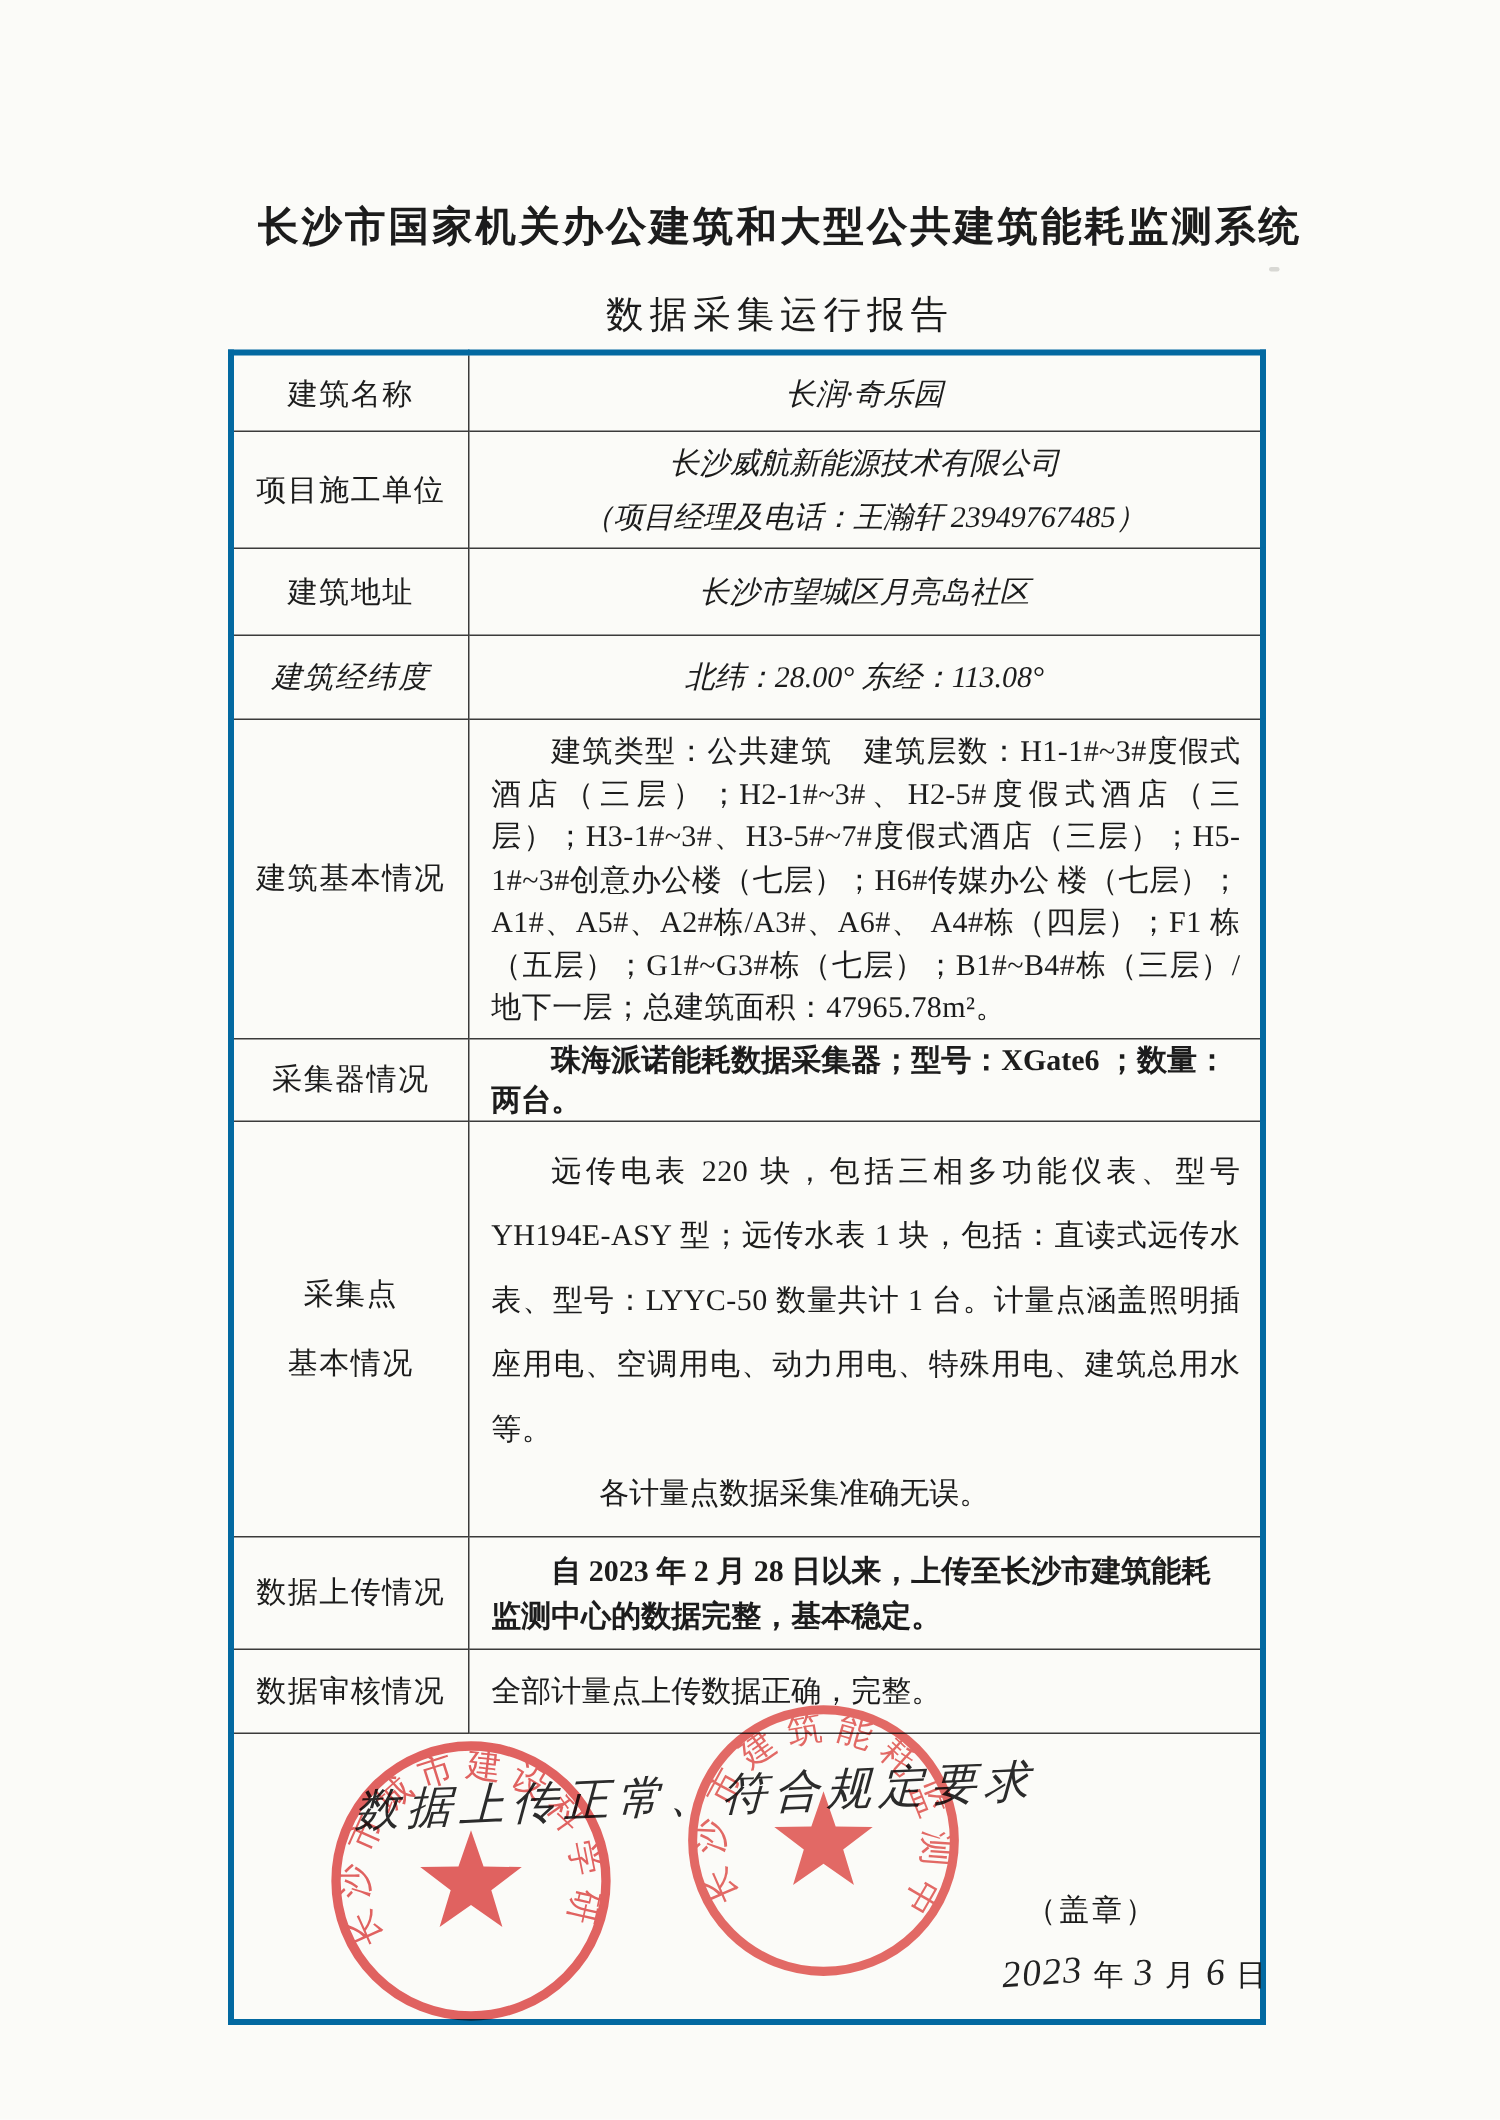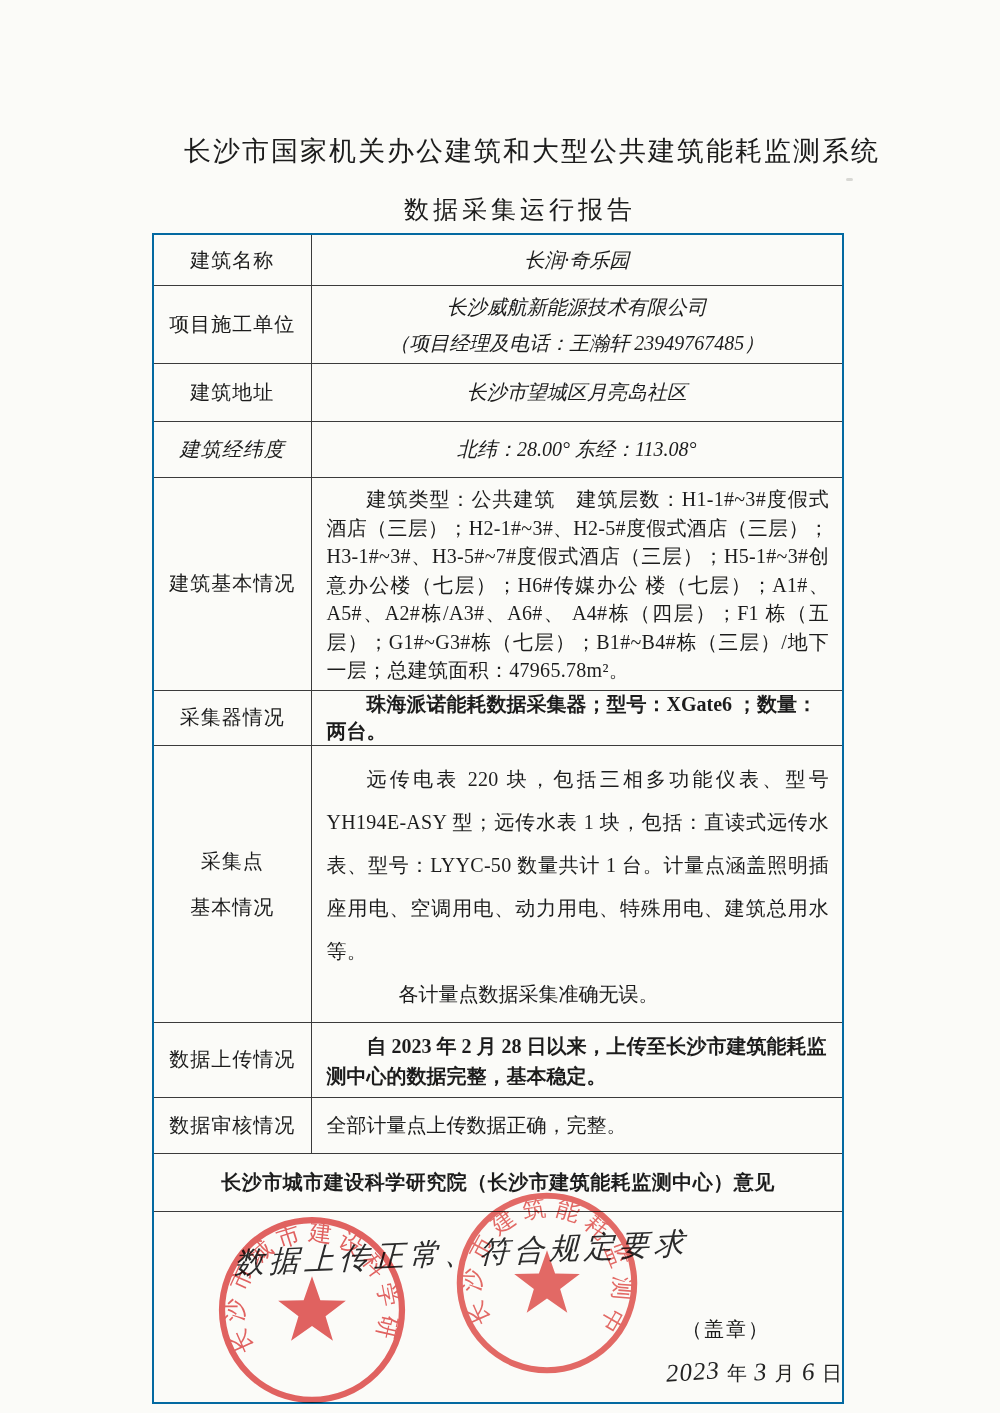--- a/index.html
+++ b/index.html
@@ -6,32 +6,32 @@
   body{
     width:1000px;height:1413px;
     background:#fbfbf8;
     font-family:"Liberation Serif","DejaVu Serif",serif;
     color:#1c1c1c;
     position:relative;
     overflow:hidden;
   }
   .page{position:absolute;inset:0;}
   .doc-title{
-    position:absolute;top:133px;left:152px;width:760px;
-    text-align:center;font-size:27px;font-weight:400;letter-spacing:2px;
+    position:absolute;top:133px;left:140px;width:760px;
+    text-align:center;font-size:27px;font-weight:700;letter-spacing:2px;
   }
   .doc-subtitle{
     position:absolute;top:193px;left:140px;width:760px;
     text-align:center;font-size:25px;font-weight:500;letter-spacing:4px;
   }
   table.report{
     position:absolute;top:233px;left:152px;width:692px;
     border-collapse:collapse;table-layout:fixed;
     font-size:20px;color:#1c1c1c;
-    border:2px solid #0369a1;
+    border:4px solid #0369a1;
     padding-left:14px;
   }
   table.report td{
     border:1.6px solid #3b3b3b;
     padding:0;vertical-align:middle;
     overflow:visible;
   }
   col.c1{width:158px;}
   .label-cell{text-align:center;letter-spacing:1px;}
   .label-two-line div{line-height:46px;}
@@ -155,23 +155,20 @@
       </td>
     </tr>
 
     <tr>
       <td class="label-cell" style="height:55px;">数据审核情况</td>
       <td>
         <span class="single-left">全部计量点上传数据正确，完整。</span>
       </td>
     </tr>
 
-    <tr>
-      <td colspan="2" class="opinion-header" style="height:57px;">长沙市城市建设科学研究院（长沙市建筑能耗监测中心）意见</td>
-    </tr>
 
     <tr>
       <td colspan="2" class="stamp-cell">
 
         <div class="handwriting">数据上传正常、符合规定要求</div>
 
         <div class="seal-note">（盖章）</div>
 
         <div class="date-line">
           <span class="hand-num">2023</span><span class="date-unit">年</span><span class="hand-num">3</span><span class="date-unit">月</span><span class="hand-num">6</span><span class="date-unit">日</span>

